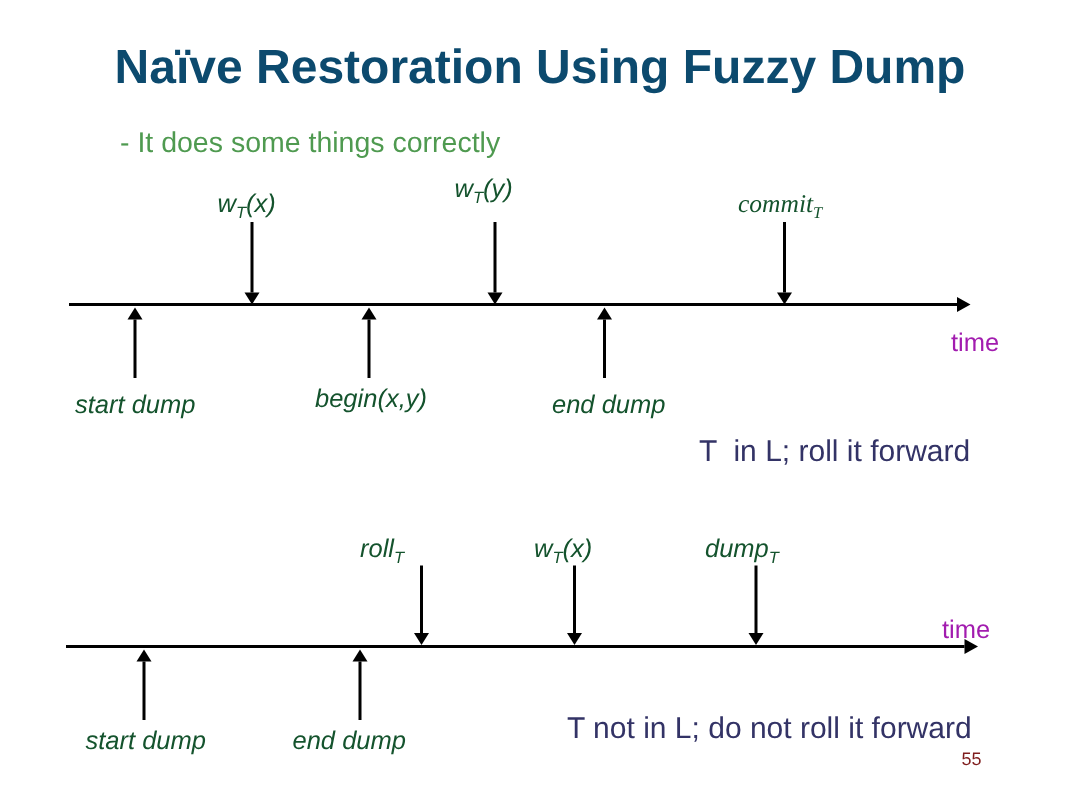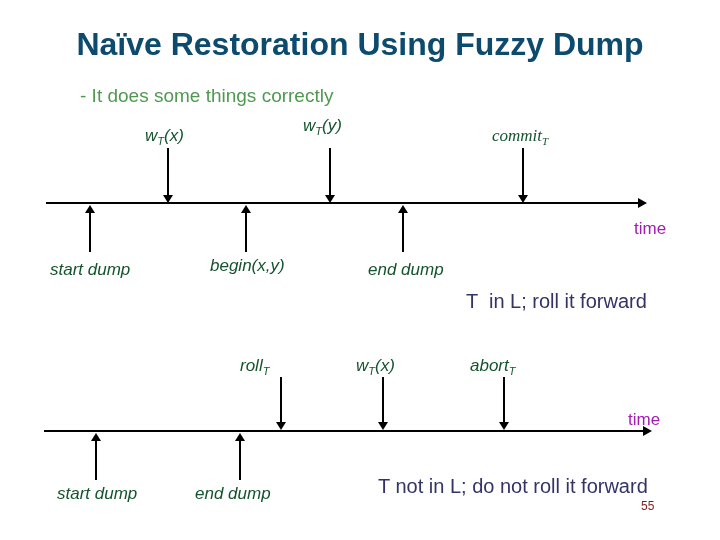--- a/index.html
+++ b/index.html
@@ -90,21 +90,21 @@
     <div class="evt" style="left:210px;top:256px;">begin(x,y)</div>
     <div class="evt" style="left:368px;top:260px;">end dump</div>
 
     <div class="note" style="left:466px;top:290px;">T  in L; roll it forward</div>
   </div>
 
   <div>
 
     <div class="evt" style="left:240px;top:356px;"><span>roll</span><sub>T</sub><span></span></div>
     <div class="evt" style="left:356px;top:356px;"><span>w</span><sub>T</sub><span>(x)</span></div>
-    <div class="evt" style="left:470px;top:356px;"><span>abort</span><sub>T</sub><span></span></div>
+    <div class="evt" style="left:470px;top:356px;"><span>dump</span><sub>T</sub><span></span></div>
 
     <div class="varrow" style="left:276px;top:377px;height:53px;">
         <div class="shaft"></div>
         <div class="head-down"></div>
       </div>
     <div class="varrow" style="left:378px;top:377px;height:53px;">
         <div class="shaft"></div>
         <div class="head-down"></div>
       </div>
     <div class="varrow" style="left:499px;top:377px;height:53px;">

